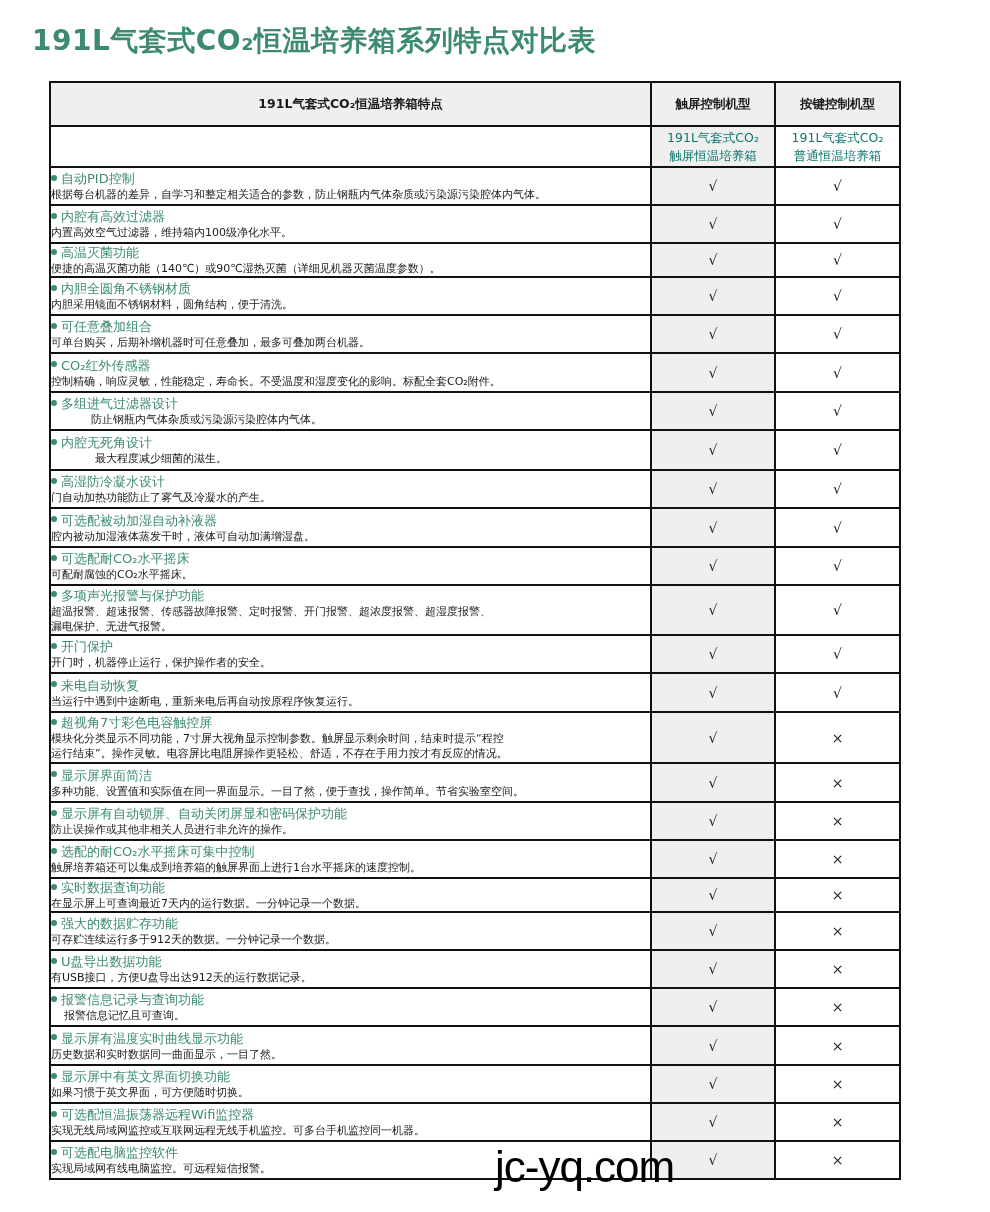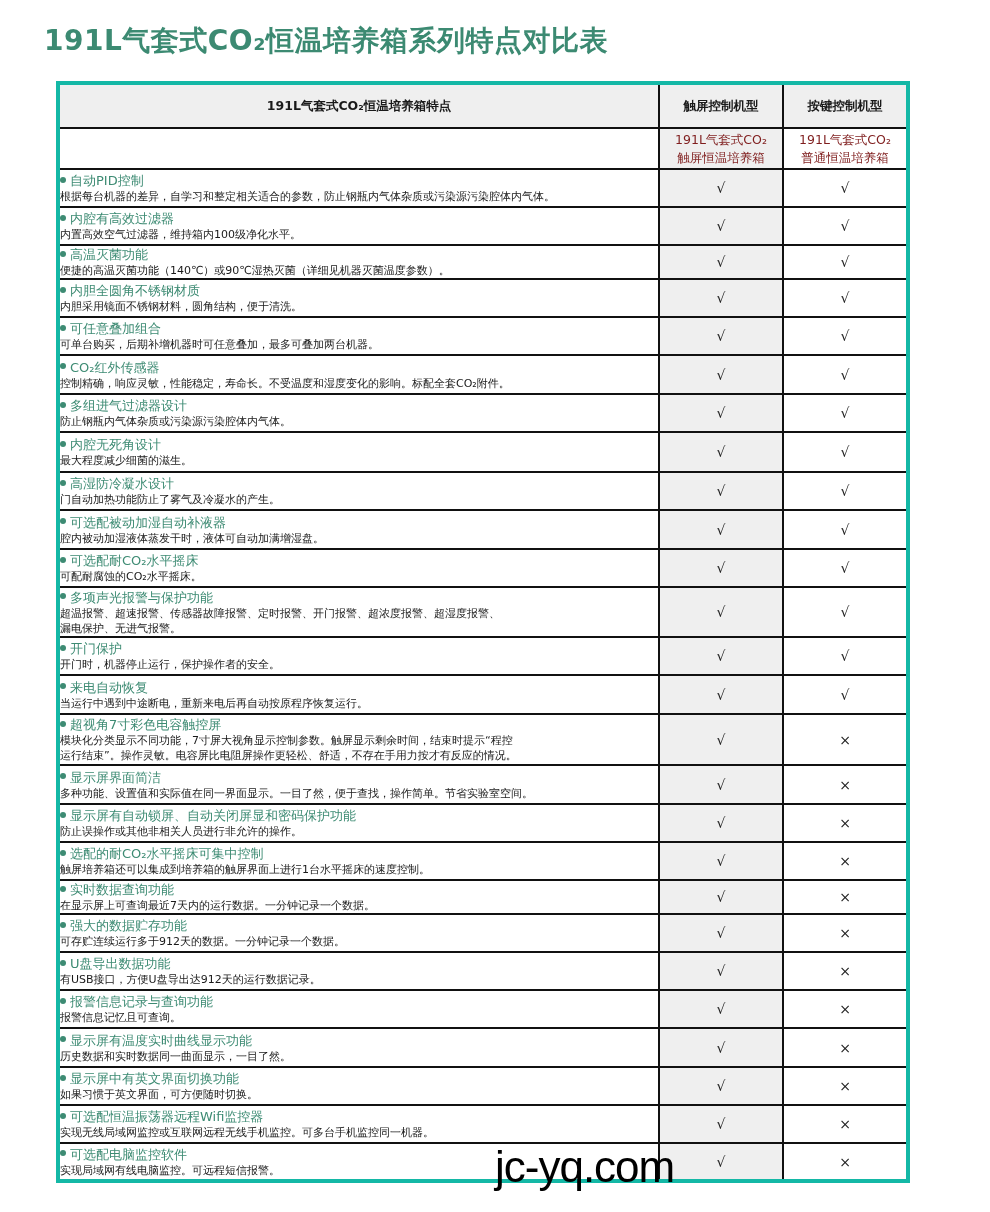--- a/index.html
+++ b/index.html
@@ -1,25 +1,25 @@
 <!DOCTYPE html>
 <html><head>
 <meta charset="utf-8">
 <style>
   html, body { margin:0; padding:0; background:#ffffff; }
   body { width:990px; height:1212px; position:relative; overflow:hidden;
          font-family:"DejaVu Sans", "Liberation Sans", sans-serif; color:#1a1a1a; }
-  .title { position:absolute; left:44px; top:22px; font-size:28px; font-weight:bold;
+  .title { position:absolute; left:32px; top:22px; font-size:28px; font-weight:bold;
            color:#3c8a72; letter-spacing:0.5px; white-space:nowrap; }
-  table.cmp { position:absolute; left:56px; top:81px; width:850px; border-collapse:collapse;
-              table-layout:fixed; border:4px solid #14b8a6; }
+  table.cmp { position:absolute; left:49px; top:81px; width:850px; border-collapse:collapse;
+              table-layout:fixed; border:2px solid #14b8a6; }
   table.cmp td, table.cmp th { border:2px solid #111; padding:0; }
   col.c1 { width:601px; } col.c2 { width:124px; } col.c3 { width:125px; }
   th.h { background:#efefef; height:42px; font-size:12.5px; font-weight:bold; text-align:center; }
-  td.sub { height:39px; font-size:12.5px; text-align:center; line-height:18px; color:#7f1d1d; }
+  td.sub { height:39px; font-size:12.5px; text-align:center; line-height:18px; color:#0f766e; }
   td.sub.tc { background:#efefef; }
   td.feat { padding:2px 6px 2px 6px; vertical-align:middle; }
   .ft { color:#3d8b73; font-size:13px; line-height:17px; white-space:nowrap; }
   .ft .dot { display:inline-block; width:6px; height:6px; border-radius:50%; background:#3d8b73;
              margin-right:4px; vertical-align:middle; position:relative; top:-2px; }
   .fd { color:#1a1a1a; font-size:11px; line-height:15px; }
   td.mk { text-align:center; font-size:14px; color:#222; }
   td.mk.tc { background:#efefef; }
   .watermark { position:absolute; left:495px; top:1142px; font-size:44px; color:#000;
                font-family:"Liberation Sans", sans-serif; letter-spacing:-1px; line-height:50px;
@@ -99,29 +99,29 @@
         <td class="feat">
           <div class="ft"><span class="dot"></span><span>CO₂红外传感器</span></div>
           <div class="fd" style="white-space: pre-line;">控制精确，响应灵敏，性能稳定，寿命长。不受温度和湿度变化的影响。标配全套CO₂附件。</div>
         </td>
         <td class="mk tc">√</td>
         <td class="mk">√</td>
       </tr>
       <tr style="height: 38px;">
         <td class="feat">
           <div class="ft"><span class="dot"></span><span>多组进气过滤器设计</span></div>
-          <div class="fd" style="white-space: pre-line;">防止钢瓶内气体杂质或污染源污染腔体内气体。</div>
+          <div class="fd" style="white-space: pre-line; padding-left: 40px;">防止钢瓶内气体杂质或污染源污染腔体内气体。</div>
         </td>
         <td class="mk tc">√</td>
         <td class="mk">√</td>
       </tr>
       <tr style="height: 40px;">
         <td class="feat">
           <div class="ft"><span class="dot"></span><span>内腔无死角设计</span></div>
-          <div class="fd" style="white-space: pre-line;">最大程度减少细菌的滋生。</div>
+          <div class="fd" style="white-space: pre-line; padding-left: 44px;">最大程度减少细菌的滋生。</div>
         </td>
         <td class="mk tc">√</td>
         <td class="mk">√</td>
       </tr>
       <tr style="height: 38px;">
         <td class="feat">
           <div class="ft"><span class="dot"></span><span>高湿防冷凝水设计</span></div>
           <div class="fd" style="white-space: pre-line;">门自动加热功能防止了雾气及冷凝水的产生。</div>
         </td>
         <td class="mk tc">√</td>
@@ -221,21 +221,21 @@
         <td class="feat">
           <div class="ft"><span class="dot"></span><span>U盘导出数据功能</span></div>
           <div class="fd" style="white-space: pre-line;">有USB接口，方便U盘导出达912天的运行数据记录。</div>
         </td>
         <td class="mk tc">√</td>
         <td class="mk">×</td>
       </tr>
       <tr style="height: 38px;">
         <td class="feat">
           <div class="ft"><span class="dot"></span><span>报警信息记录与查询功能</span></div>
-          <div class="fd" style="white-space: pre-line;">报警信息记忆且可查询。</div>
+          <div class="fd" style="white-space: pre-line; padding-left: 13px;">报警信息记忆且可查询。</div>
         </td>
         <td class="mk tc">√</td>
         <td class="mk">×</td>
       </tr>
       <tr style="height: 39px;">
         <td class="feat">
           <div class="ft"><span class="dot"></span><span>显示屏有温度实时曲线显示功能</span></div>
           <div class="fd" style="white-space: pre-line;">历史数据和实时数据同一曲面显示，一目了然。</div>
         </td>
         <td class="mk tc">√</td>

